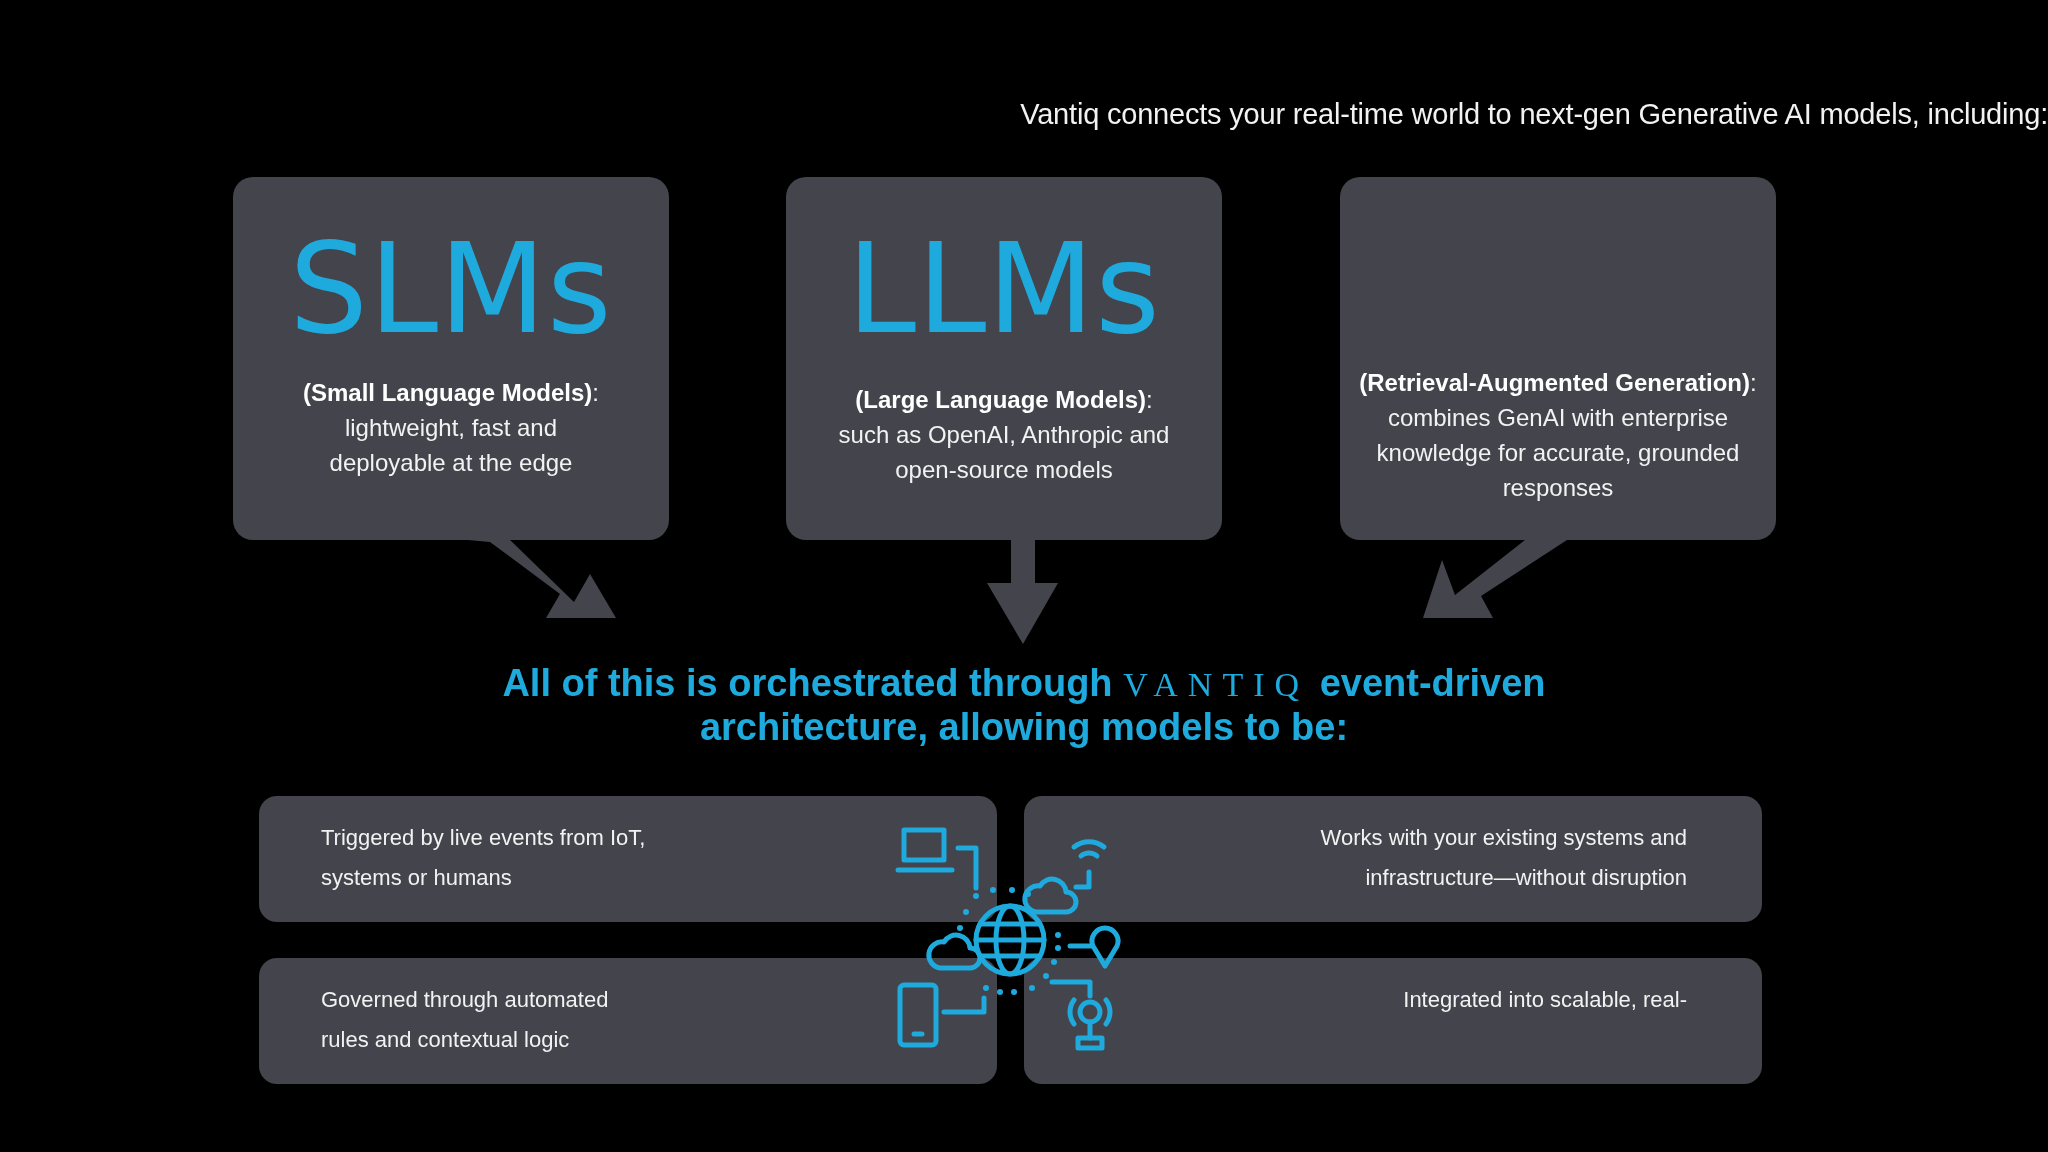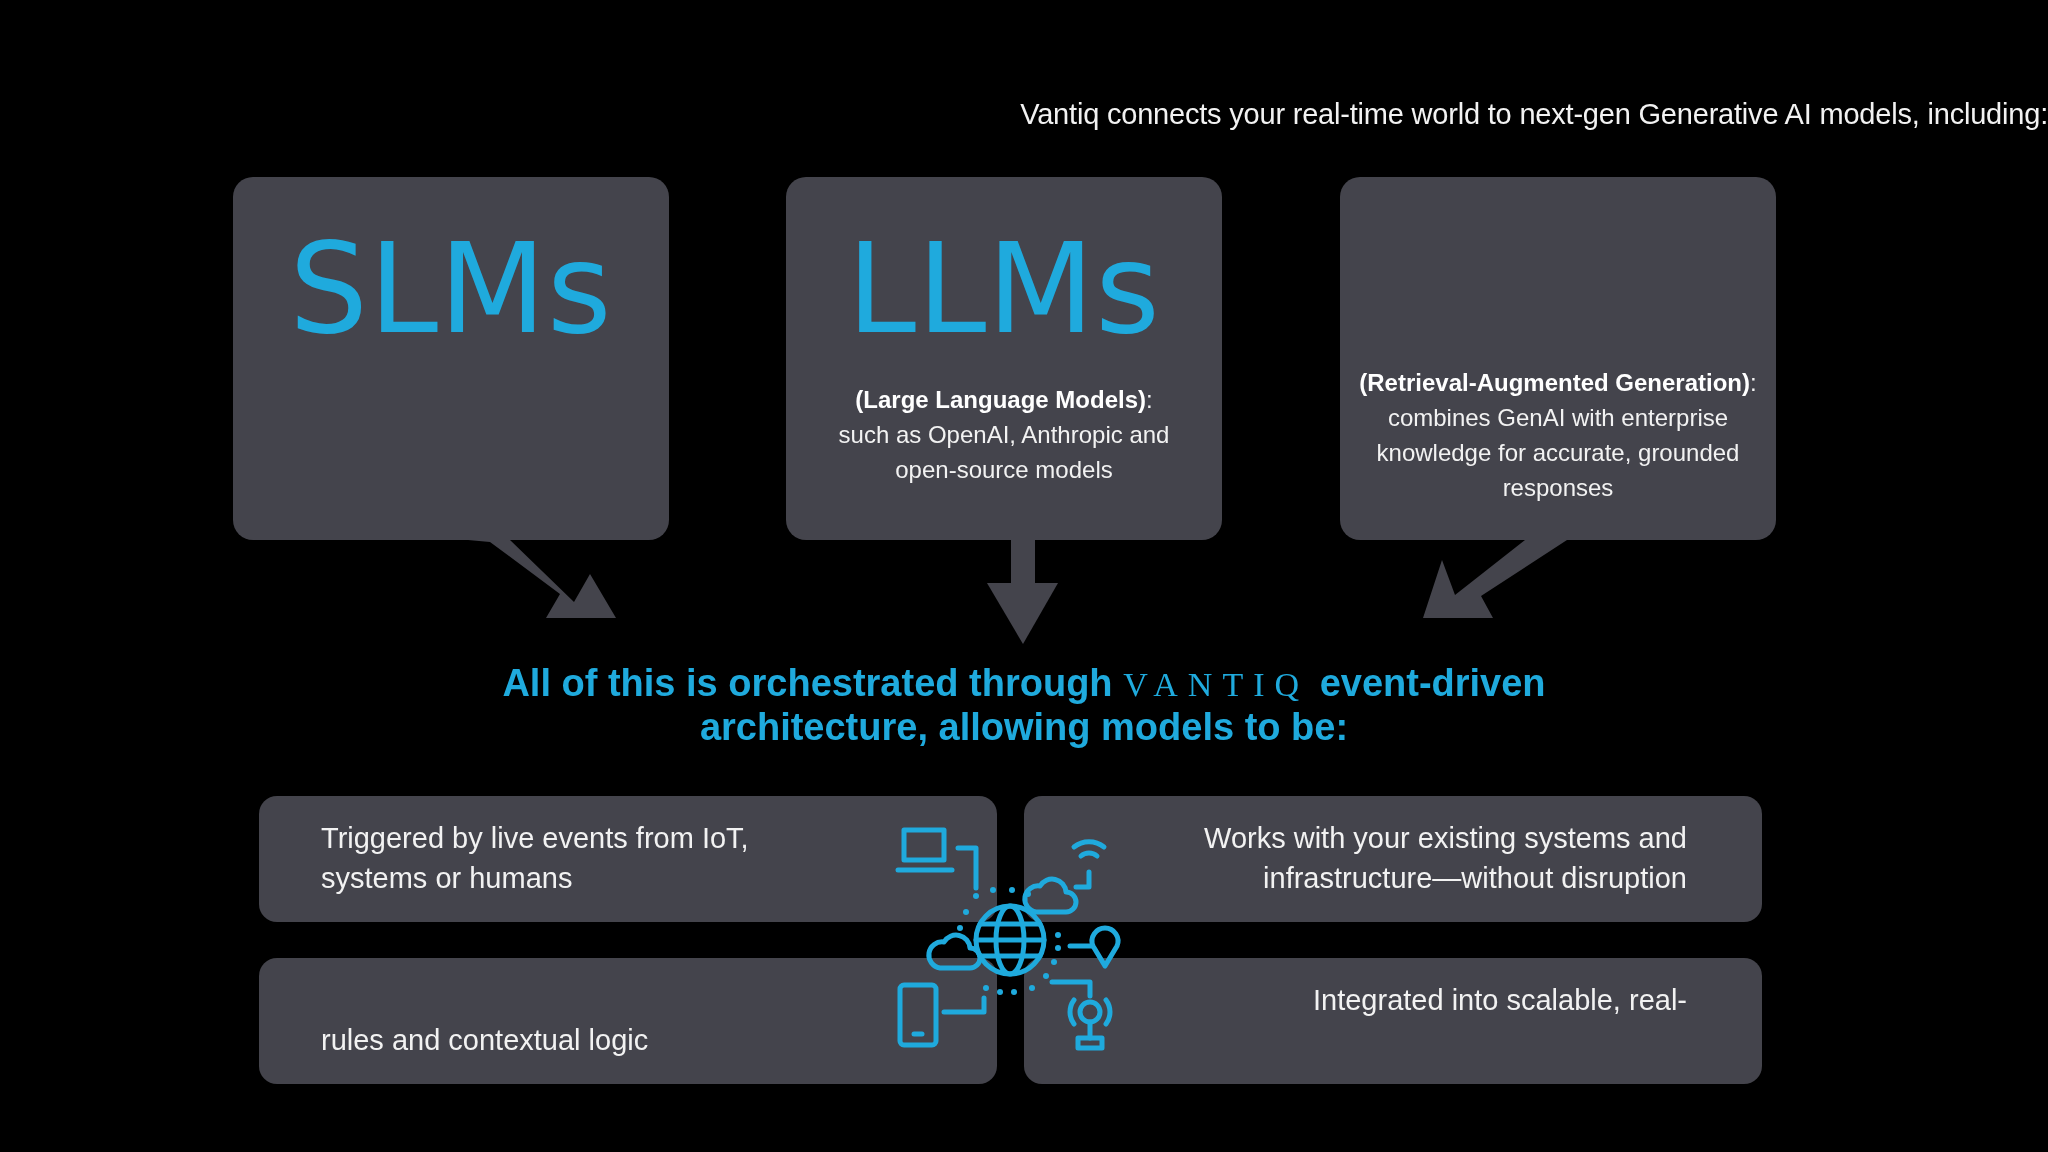--- a/index.html
+++ b/index.html
@@ -17,37 +17,42 @@
   #card-llm { left:786px; }
   #card-rag { left:1340px; }
   #card-slm .desc { top:198px; }
   #card-llm .desc { top:205px; }
   #card-rag .desc { top:188px; left:10px; right:10px; }
   .arrows { position:absolute; left:0; top:0; width:2048px; height:1152px; pointer-events:none; }
   .orch { position:absolute; left:0; top:662px; width:2048px; text-align:center;
           font-size:38px; line-height:43px; font-weight:700; color:#1faadd; }
   .orch .brand { font-weight:400; letter-spacing:10px; font-size:34px;font-family:Liberation Serif, serif; }
   .feat { position:absolute; width:738px; height:126px; background:#44444c; border-radius:18px;
-          font-size:29px; line-height:40px; color:#f2f2f2; box-sizing:border-box; }
+          font-size:22px; line-height:40px; color:#f2f2f2; box-sizing:border-box; }
   .feat .txt { position:absolute; top:22px; }
   #feat-1 { left:259px; top:796px; }
   #feat-2 { left:259px; top:958px; }
   #feat-3 { left:1024px; top:796px; }
   #feat-4 { left:1024px; top:958px; }
   #feat-1 .txt, #feat-2 .txt { left:62px; text-align:left; }
   #feat-3 .txt, #feat-4 .txt { right:75px; text-align:right; }
   .hub { position:absolute; left:860px; top:800px; width:280px; height:280px; }
 </style>
 </head>
 <body>
 
 <div class="intro">Vantiq connects your real-time world to next-gen Generative AI models, including:</div>
 
 <div class="card" id="card-slm">
   <div class="acro">SLMs</div>
+  <div class="desc">
+    <b>(Small Language Models)</b><span>:</span><br>
+    <span>lightweight, fast and</span><br>
+    <span>deployable at the edge</span>
+  </div>
 </div>
 
 <div class="card" id="card-llm">
   <div class="acro">LLMs</div>
   <div class="desc">
     <b>(Large Language Models)</b><span>:</span><br>
     <span>such as OpenAI, Anthropic and</span><br>
     <span>open-source models</span>
   </div>
 </div>
@@ -76,21 +81,21 @@
   <span>All of this is orchestrated through</span>
   <span class="brand">VANTIQ</span>
   <span>event-driven</span><br>
   <span>architecture, allowing models to be:</span>
 </div>
 
 <div class="feat" id="feat-1">
   <div class="txt"><span>Triggered by live events from IoT,</span><br><span>systems or humans</span></div>
 </div>
 <div class="feat" id="feat-2">
-  <div class="txt"><br><span>rules and contextual logic</span></div>
+  <div class="txt"><span>Governed through automated</span><br><span>rules and contextual logic</span></div>
 </div>
 <div class="feat" id="feat-3">
   <div class="txt"><span>Works with your existing systems and</span><br><span>infrastructure—without disruption</span></div>
 </div>
 <div class="feat" id="feat-4">
   <div class="txt"><span>Integrated into scalable, real-</span><br></div>
 </div>
 
 <svg class="hub" viewBox="0 0 280 280">
   <g fill="none" stroke="#1faadd" stroke-width="5" stroke-linecap="round" stroke-linejoin="round">

